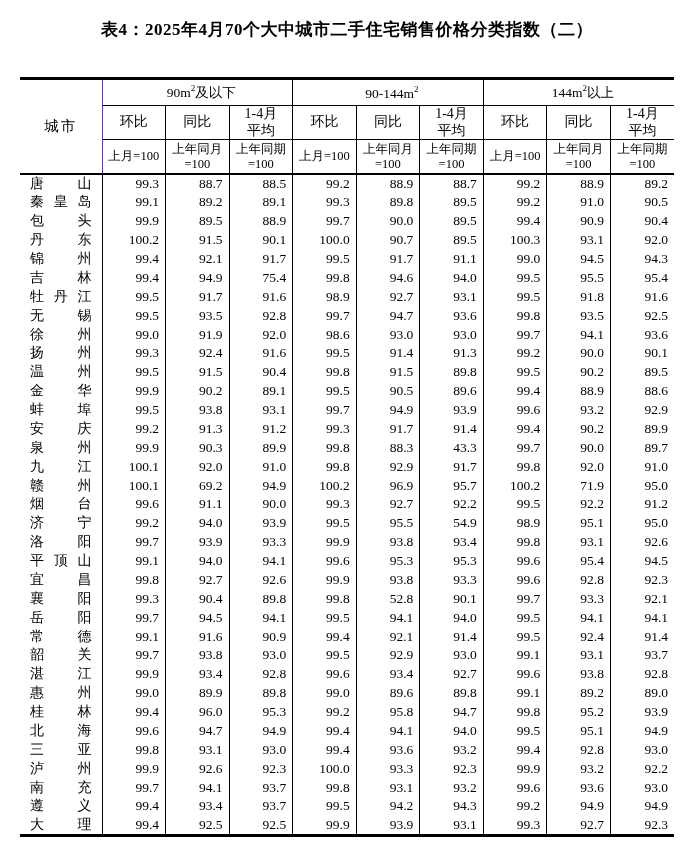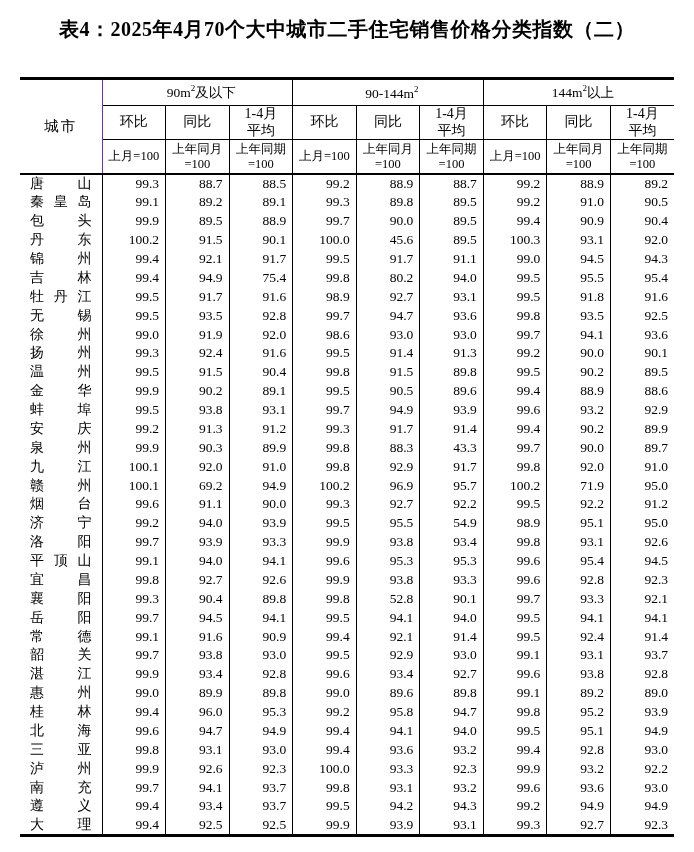--- a/index.html
+++ b/index.html
@@ -13,21 +13,21 @@
     color: #000;
   }
   .page {
     width: 694px;
     height: 852px;
     position: relative;
   }
   .doc-title {
     margin: 18px 10px 0 10px;
     text-align: center;
-    font-size: 20px;
+    font-size: 17px;
     font-weight: bold;
     line-height: 23px;
     letter-spacing: 0.5px;
   }
   .tbl-wrap {
     margin: 36px 0 0 20px;
   }
   table.price-table {
     border-collapse: collapse;
     table-layout: fixed;
@@ -198,21 +198,21 @@
             <td class="city">
               <div class="city-inner">
                 <span>丹</span>
                 <span>东</span>
               </div>
             </td>
             <td class="num">100.2</td>
             <td class="num">91.5</td>
             <td class="num">90.1</td>
             <td class="num">100.0</td>
-            <td class="num">45.6</td>
+            <td class="num">90.7</td>
             <td class="num">89.5</td>
             <td class="num">100.3</td>
             <td class="num">93.1</td>
             <td class="num">92.0</td>
           </tr>
           <tr>
             <td class="city">
               <div class="city-inner">
                 <span>锦</span>
                 <span>州</span>
@@ -232,21 +232,21 @@
             <td class="city">
               <div class="city-inner">
                 <span>吉</span>
                 <span>林</span>
               </div>
             </td>
             <td class="num">99.4</td>
             <td class="num">94.9</td>
             <td class="num">75.4</td>
             <td class="num">99.8</td>
-            <td class="num">80.2</td>
+            <td class="num">94.6</td>
             <td class="num">94.0</td>
             <td class="num">99.5</td>
             <td class="num">95.5</td>
             <td class="num">95.4</td>
           </tr>
           <tr>
             <td class="city">
               <div class="city-inner">
                 <span>牡</span>
                 <span>丹</span>

